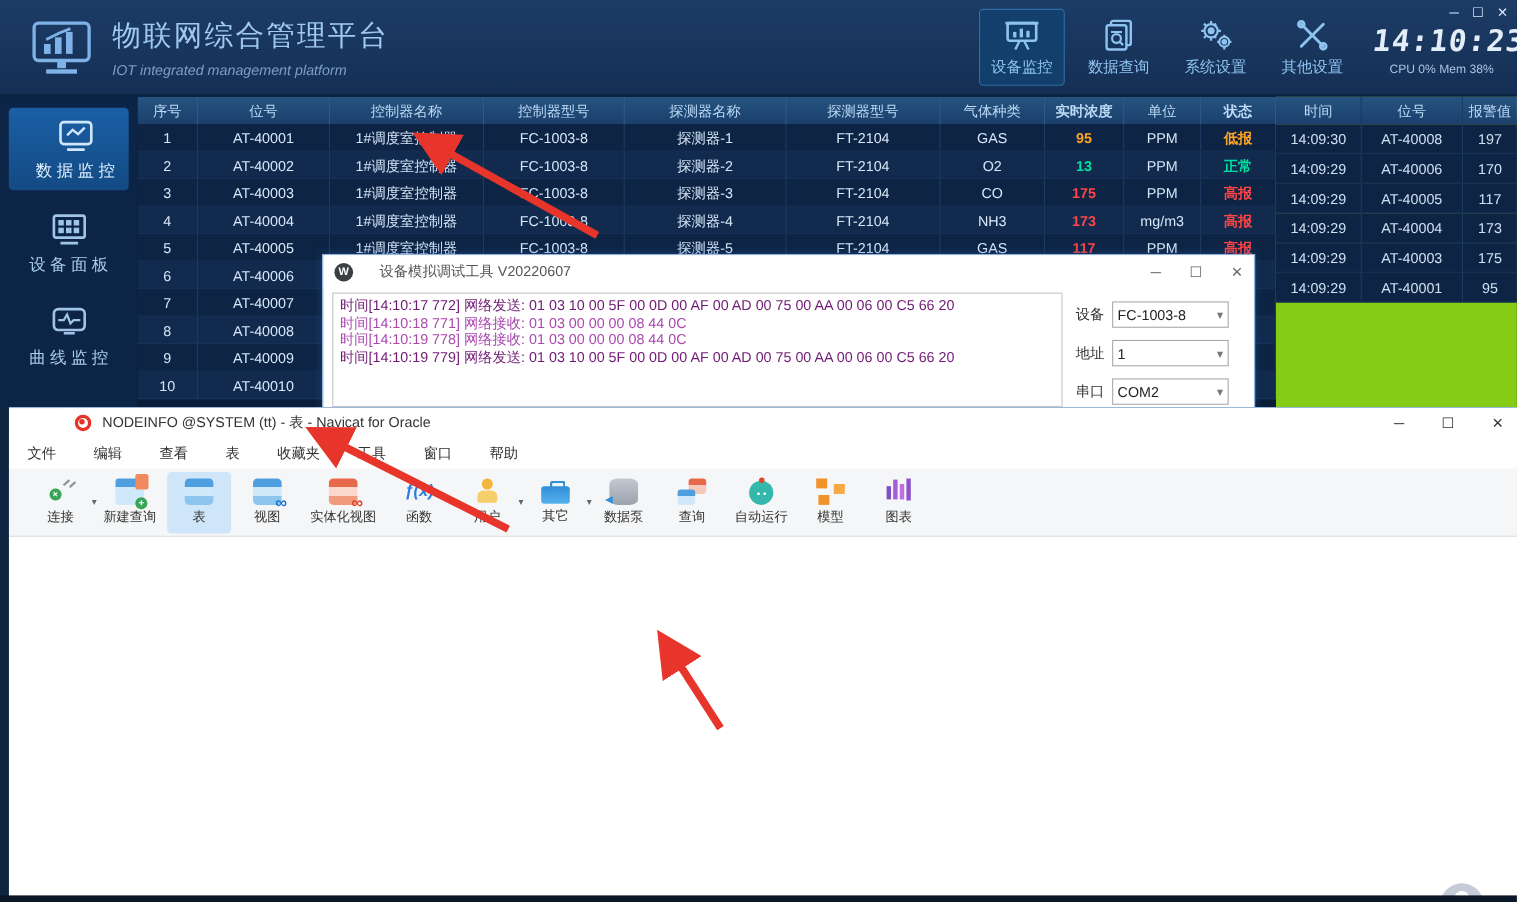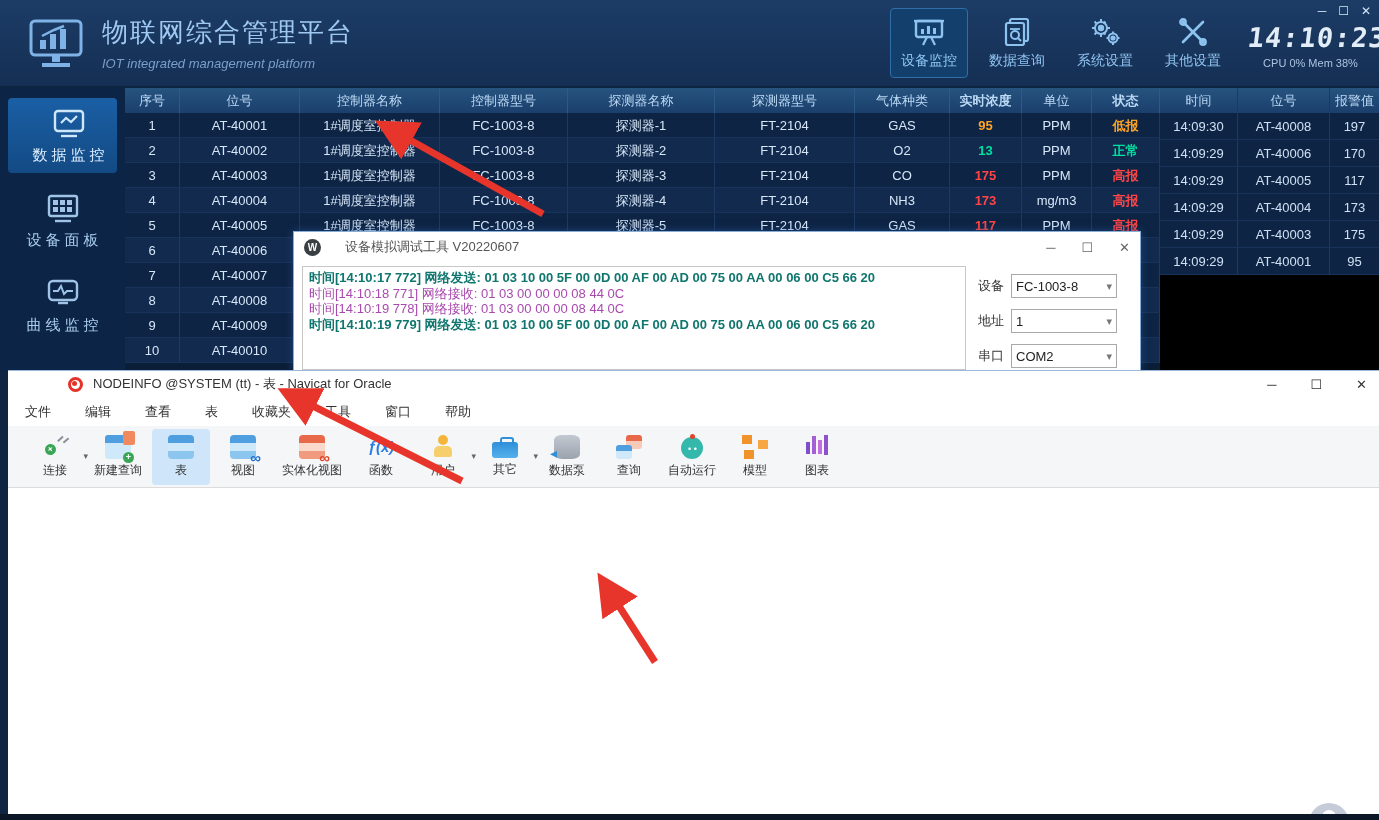--- a/index.html
+++ b/index.html
@@ -32,35 +32,35 @@
   .iot-thead,.iot-tr{display:flex;height:25px;line-height:25px;text-align:center;}
   .iot-thead{background:linear-gradient(180deg,#26537f,#1b3f6d);color:#bcd9f5;}
   .iot-thead>div{border-right:1px solid #2c5a8a;}
   .iot-tr{color:#d7e7f8;background:#0d2444;border-bottom:1px solid #17335a;}
   .iot-tr:nth-child(even){background:#112a4e;}
   .iot-tr>div{border-right:1px solid #1c3a63;overflow:hidden;white-space:nowrap;}
   .tc0{width:55px}.tc1{width:120px}.tc2{width:140px;}.tc3{width:128px}.tc4{width:147px}.tc5{width:140px}.tc6{width:95px}.tc7{width:72px;font-weight:bold}.tc8{width:70px}.tc9{width:68px;font-weight:bold}
   .c-warn{color:#ffa425!important}.c-ok{color:#00e0a0!important}.c-alarm{color:#ff4545!important}
 
   
-  .iot-alarms{position:absolute;left:1160px;top:88px;width:219px;height:282px;font-size:13px;background:#000000;}
+  .iot-alarms{position:absolute;left:1160px;top:88px;width:219px;height:282px;font-size:13px;background:#84cc16;}
   .al-head,.al-tr{display:flex;text-align:center;color:#cfe0f2;}
   .al-head{height:25px;line-height:25px;background:linear-gradient(180deg,#26537f,#1b3f6d);color:#bcd9f5;}
   .al-tr{height:27px;line-height:27px;background:#0d2444;border-bottom:1px solid #17335a;}
   .ac0{width:78px;border-right:1px solid #1c3a63}.ac1{width:92px;border-right:1px solid #1c3a63}.ac2{width:49px}
 
   
   .sim-dialog{position:absolute;left:293px;top:231px;width:848px;height:141px;background:#fff;border:1px solid #89aed6;box-shadow:0 0 8px rgba(40,90,160,.55);z-index:10;overflow:hidden;}
   .sim-titlebar{height:30px;display:flex;align-items:center;padding:0 10px;background:#fff;}
   .sim-ico{width:17px;height:17px;border-radius:50%;background:#3a3f44;color:#fff;font-size:10px;font-weight:bold;display:flex;align-items:center;justify-content:center;}
   .sim-title{margin-left:24px;font-size:13px;color:#555;}
   .sim-controls{margin-left:auto;display:flex;gap:26px;color:#666;font-size:13px;}
   .sim-body{display:flex;padding:4px 8px;}
   .sim-log{width:664px;height:104px;border:1px solid #c7c7c7;padding:3px 6px;overflow:hidden;font-size:13px;line-height:15.5px;white-space:nowrap;}
-  .log-send{color:#0f766e;font-weight:bold;}
+  .log-send{color:#701a75;}
   .log-recv{color:#a949ae;}
   .sim-fields{margin-left:12px;display:flex;flex-direction:column;gap:11px;padding-top:8px;}
   .sim-field{display:flex;align-items:center;gap:7px;font-size:13px;color:#333;}
   .sim-select{width:106px;height:24px;border:1px solid #a9a9a9;background:#fff;display:flex;align-items:center;padding:0 4px;position:relative;font-size:13px;color:#222;}
   .sim-select:after{content:"▾";position:absolute;right:4px;color:#777;font-size:11px;}
 
   
   .navicat{position:absolute;left:8px;top:370px;width:1371px;height:450px;background:#fff;z-index:20;border-top:1px solid #9bb8d8;}
   .nv-titlebar{height:26px;display:flex;align-items:center;padding:0 12px;background:#fff;margin-left:48px;}
   .nv-logo{width:15px;height:15px;border-radius:50%;border:3px solid #e6332a;position:relative;}

